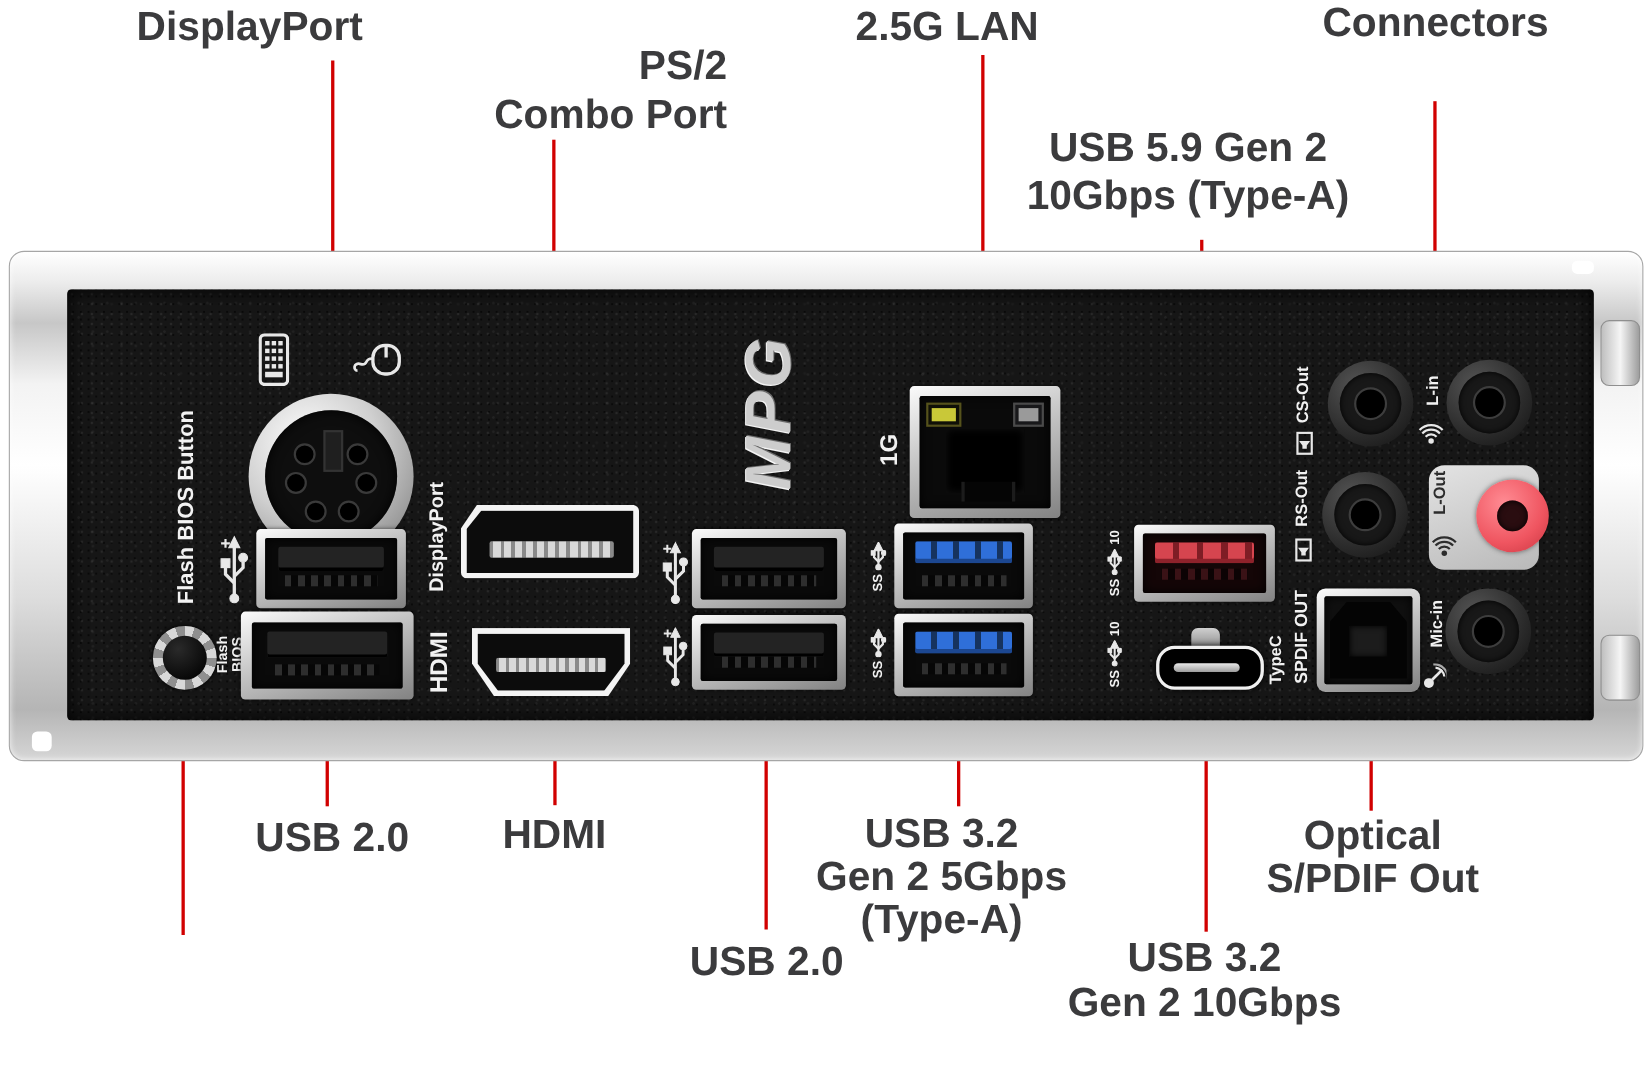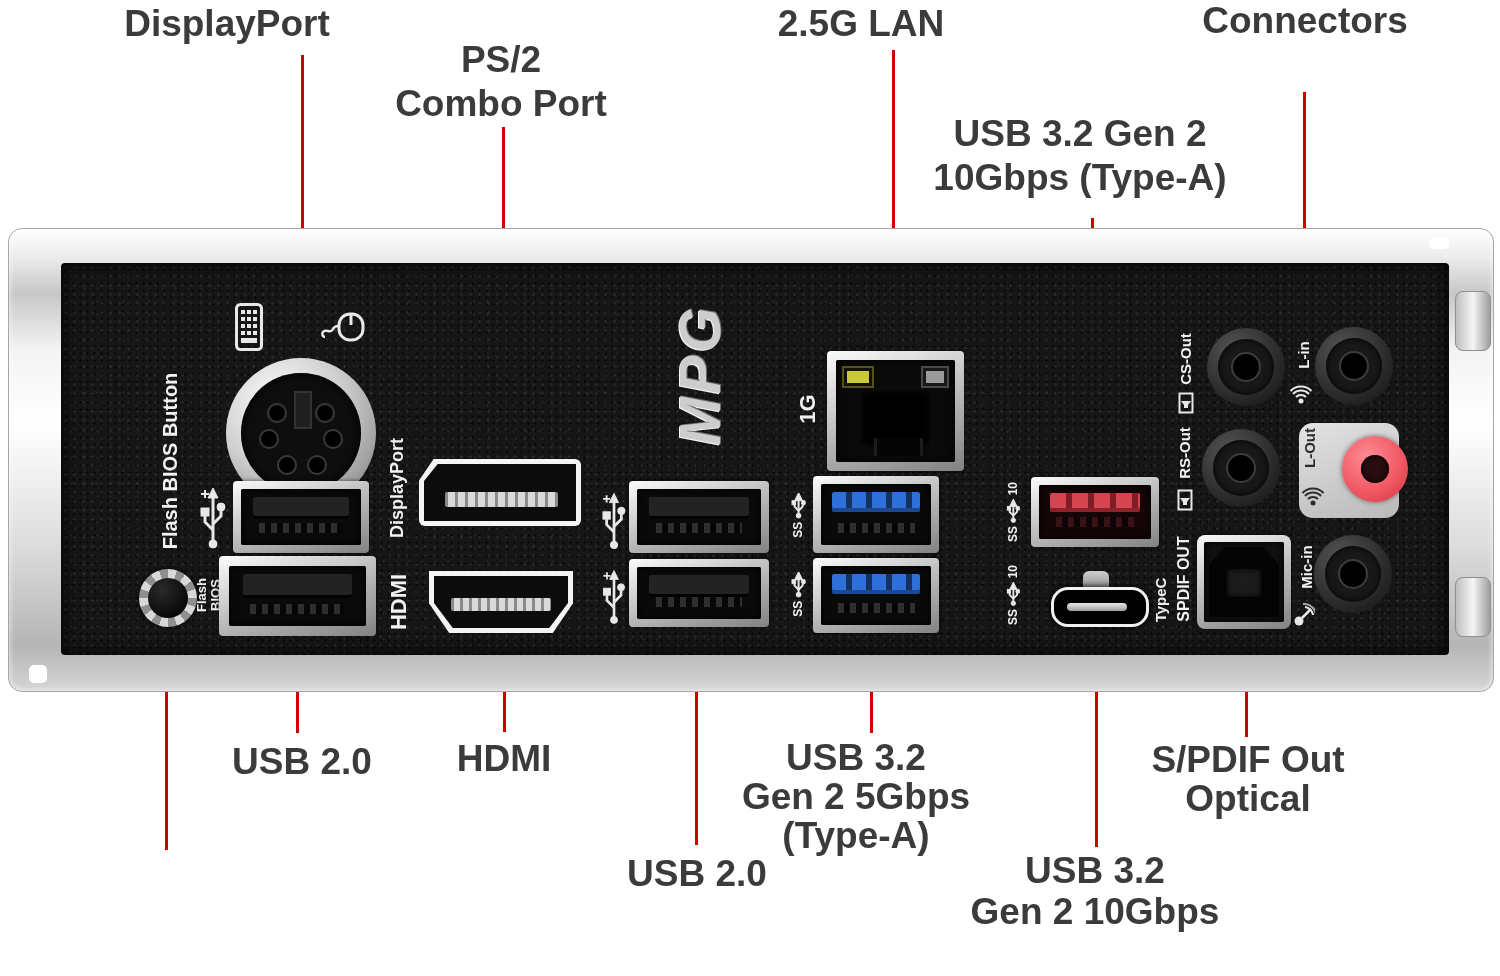--- a/index.html
+++ b/index.html
@@ -74,29 +74,29 @@
   svg{display:block;}
 </style>
 </head>
 <body>
 
 <div class="stage">
 
   <div class="callout" style="left:67px;top:2px;">
     <div>DisplayPort</div>
   </div>
-  <div class="callout" style="left:341px;top:38px;">
+  <div class="callout" style="left:341px;top:38px;text-align:right;">
     <div>PS/2</div>
     <div>Combo Port</div>
   </div>
   <div class="callout" style="left:701px;top:2px;">
     <div>2.5G LAN</div>
   </div>
   <div class="callout" style="left:910px;top:112px;width:340px;">
-    <div>USB 3.2 Gen 2</div>
+    <div>USB 5.9 Gen 2</div>
     <div>10Gbps (Type-A)</div>
   </div>
   <div class="callout mid-lh" style="left:1145px;top:0px;">
     <div>Connectors</div>
   </div>
 
   <div class="lead" style="left:301px;top:55px;height:281px;"></div>
   <div class="dot" style="left:296px;top:329px;"></div>
 
   <div class="lead" style="left:502px;top:127px;height:351px;"></div>
@@ -522,21 +522,21 @@
   </div>
   <div class="callout small-lh" style="left:696px;top:738px;">
     <div>USB 3.2</div>
     <div>Gen 2 5Gbps</div>
     <div>(Type-A)</div>
   </div>
   <div class="callout" style="left:537px;top:852px;">
     <div>USB 2.0</div>
   </div>
   <div class="callout small-lh" style="left:1088px;top:740px;">
+    <div>Optical</div>
     <div>S/PDIF Out</div>
-    <div>Optical</div>
   </div>
   <div class="callout mid-lh" style="left:935px;top:850px;">
     <div>USB 3.2</div>
     <div>Gen 2 10Gbps</div>
   </div>
 
 </div>
 
 </body></html>

